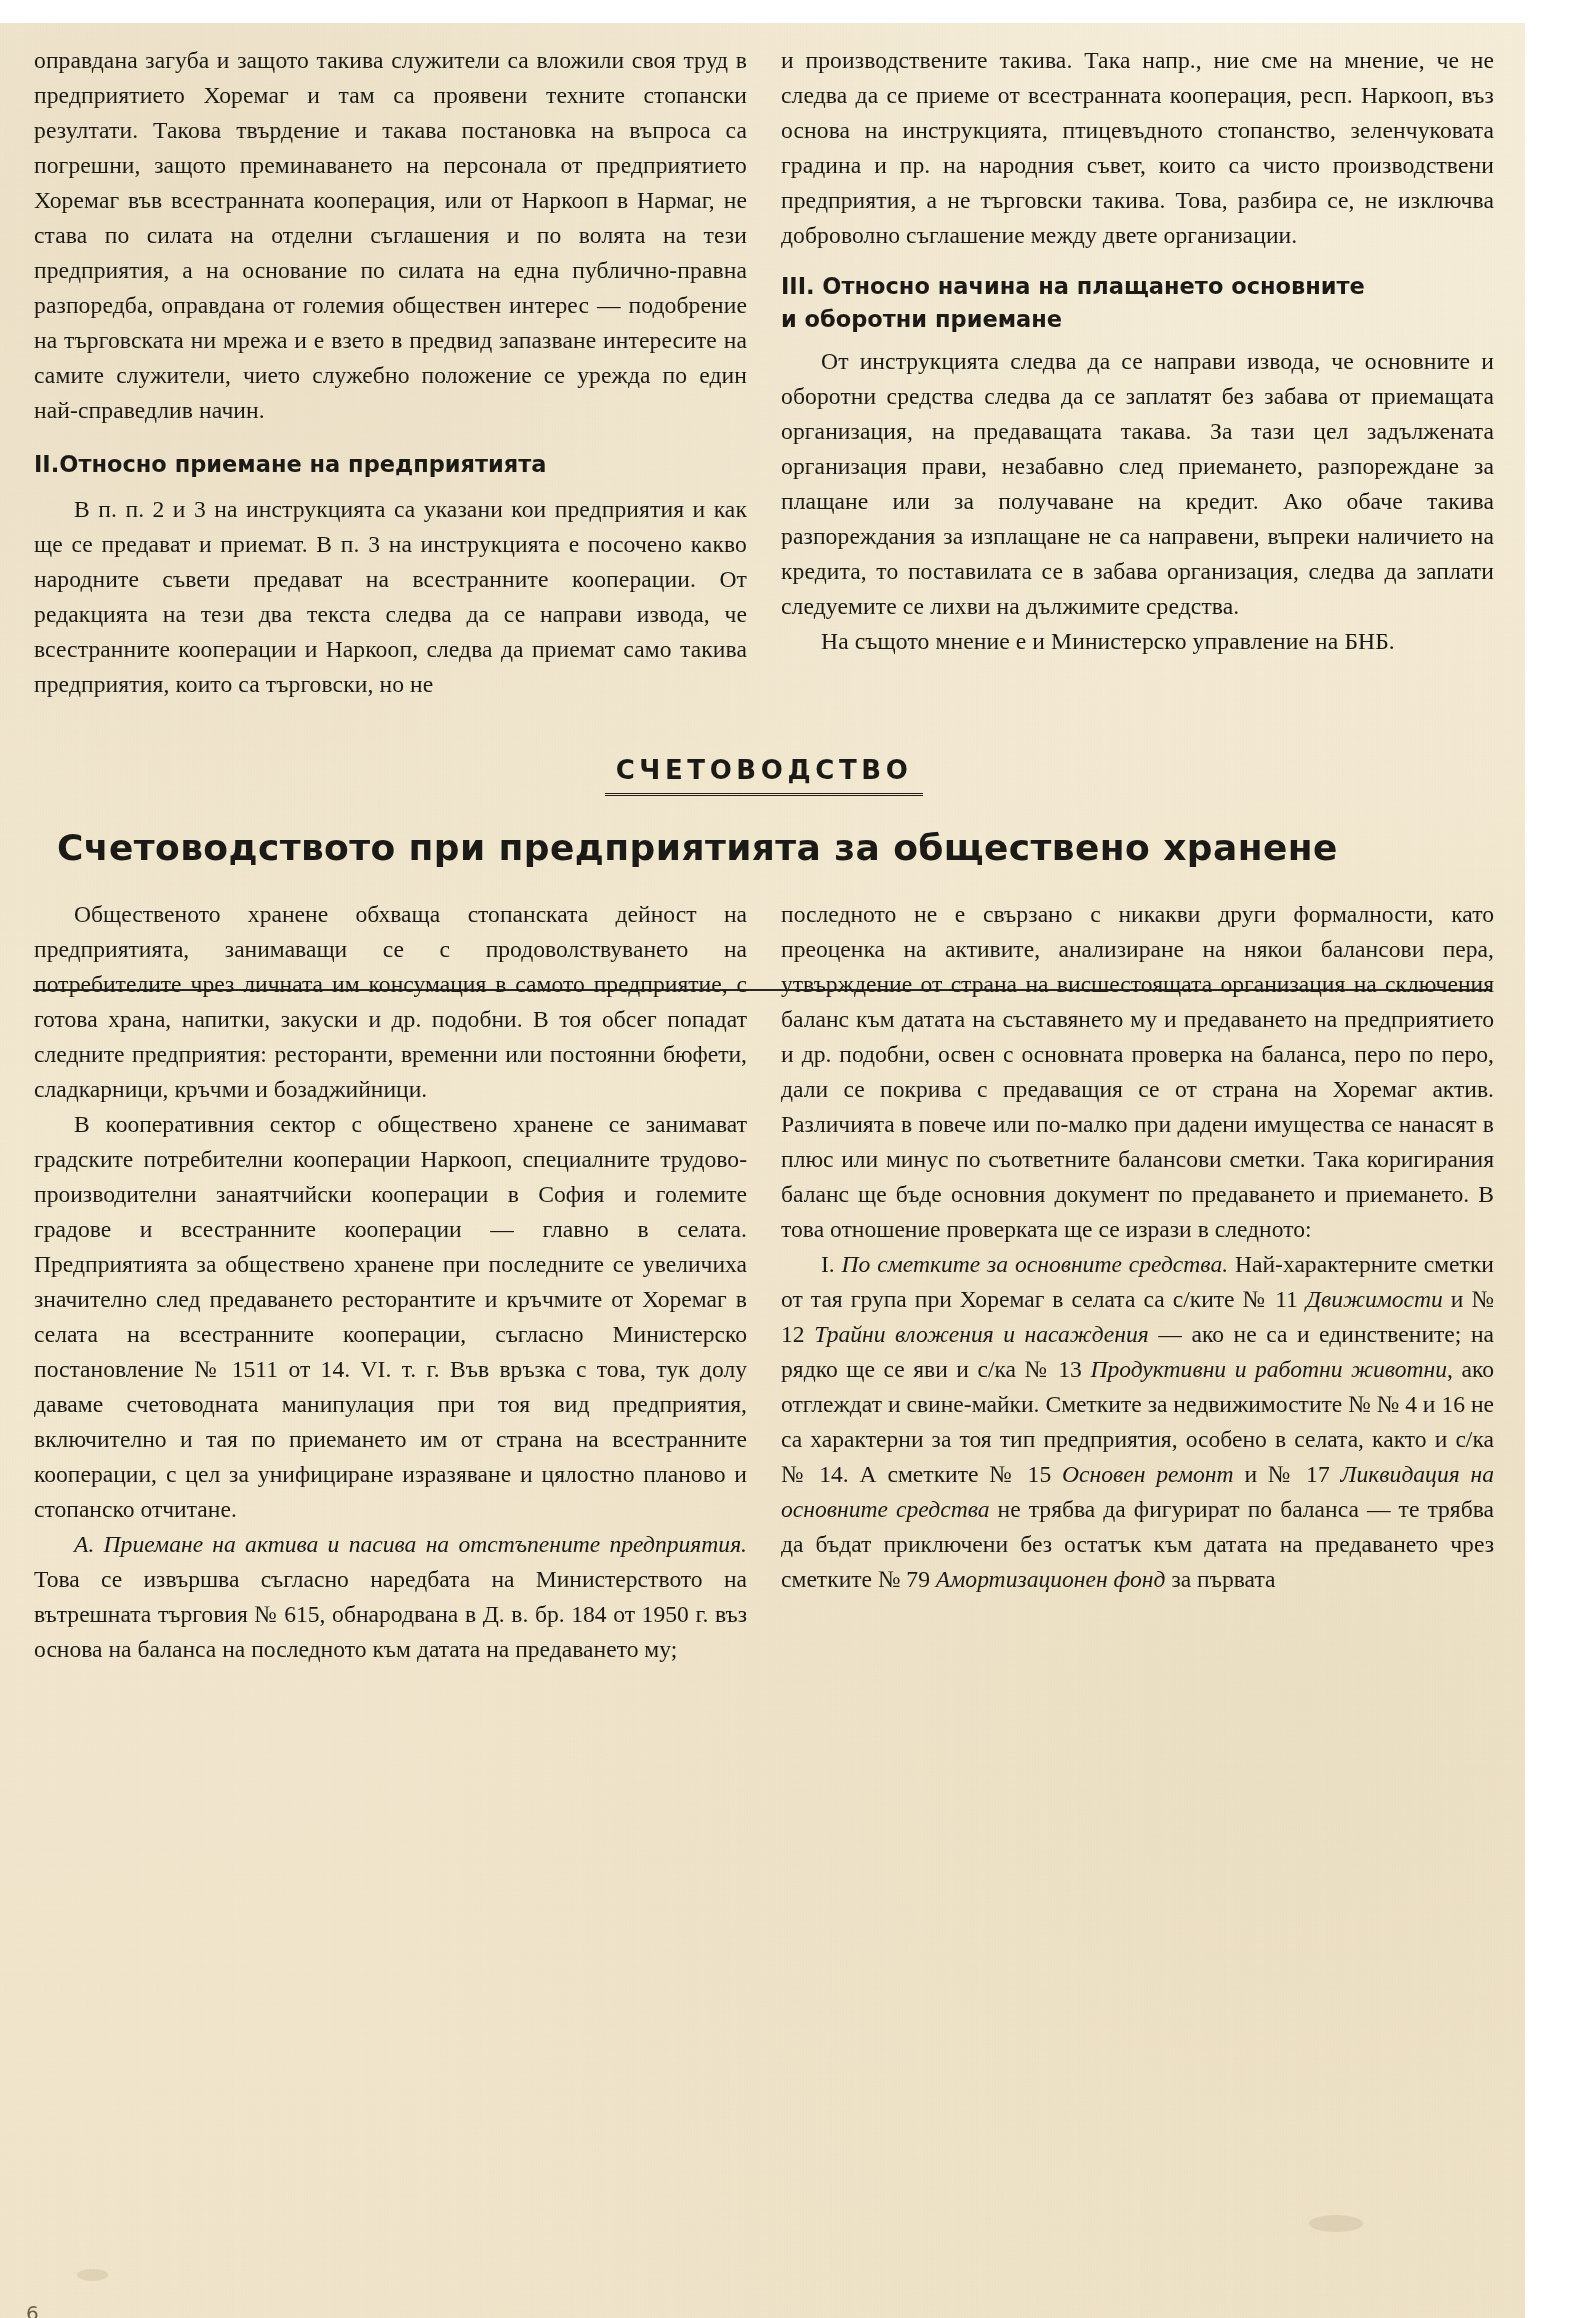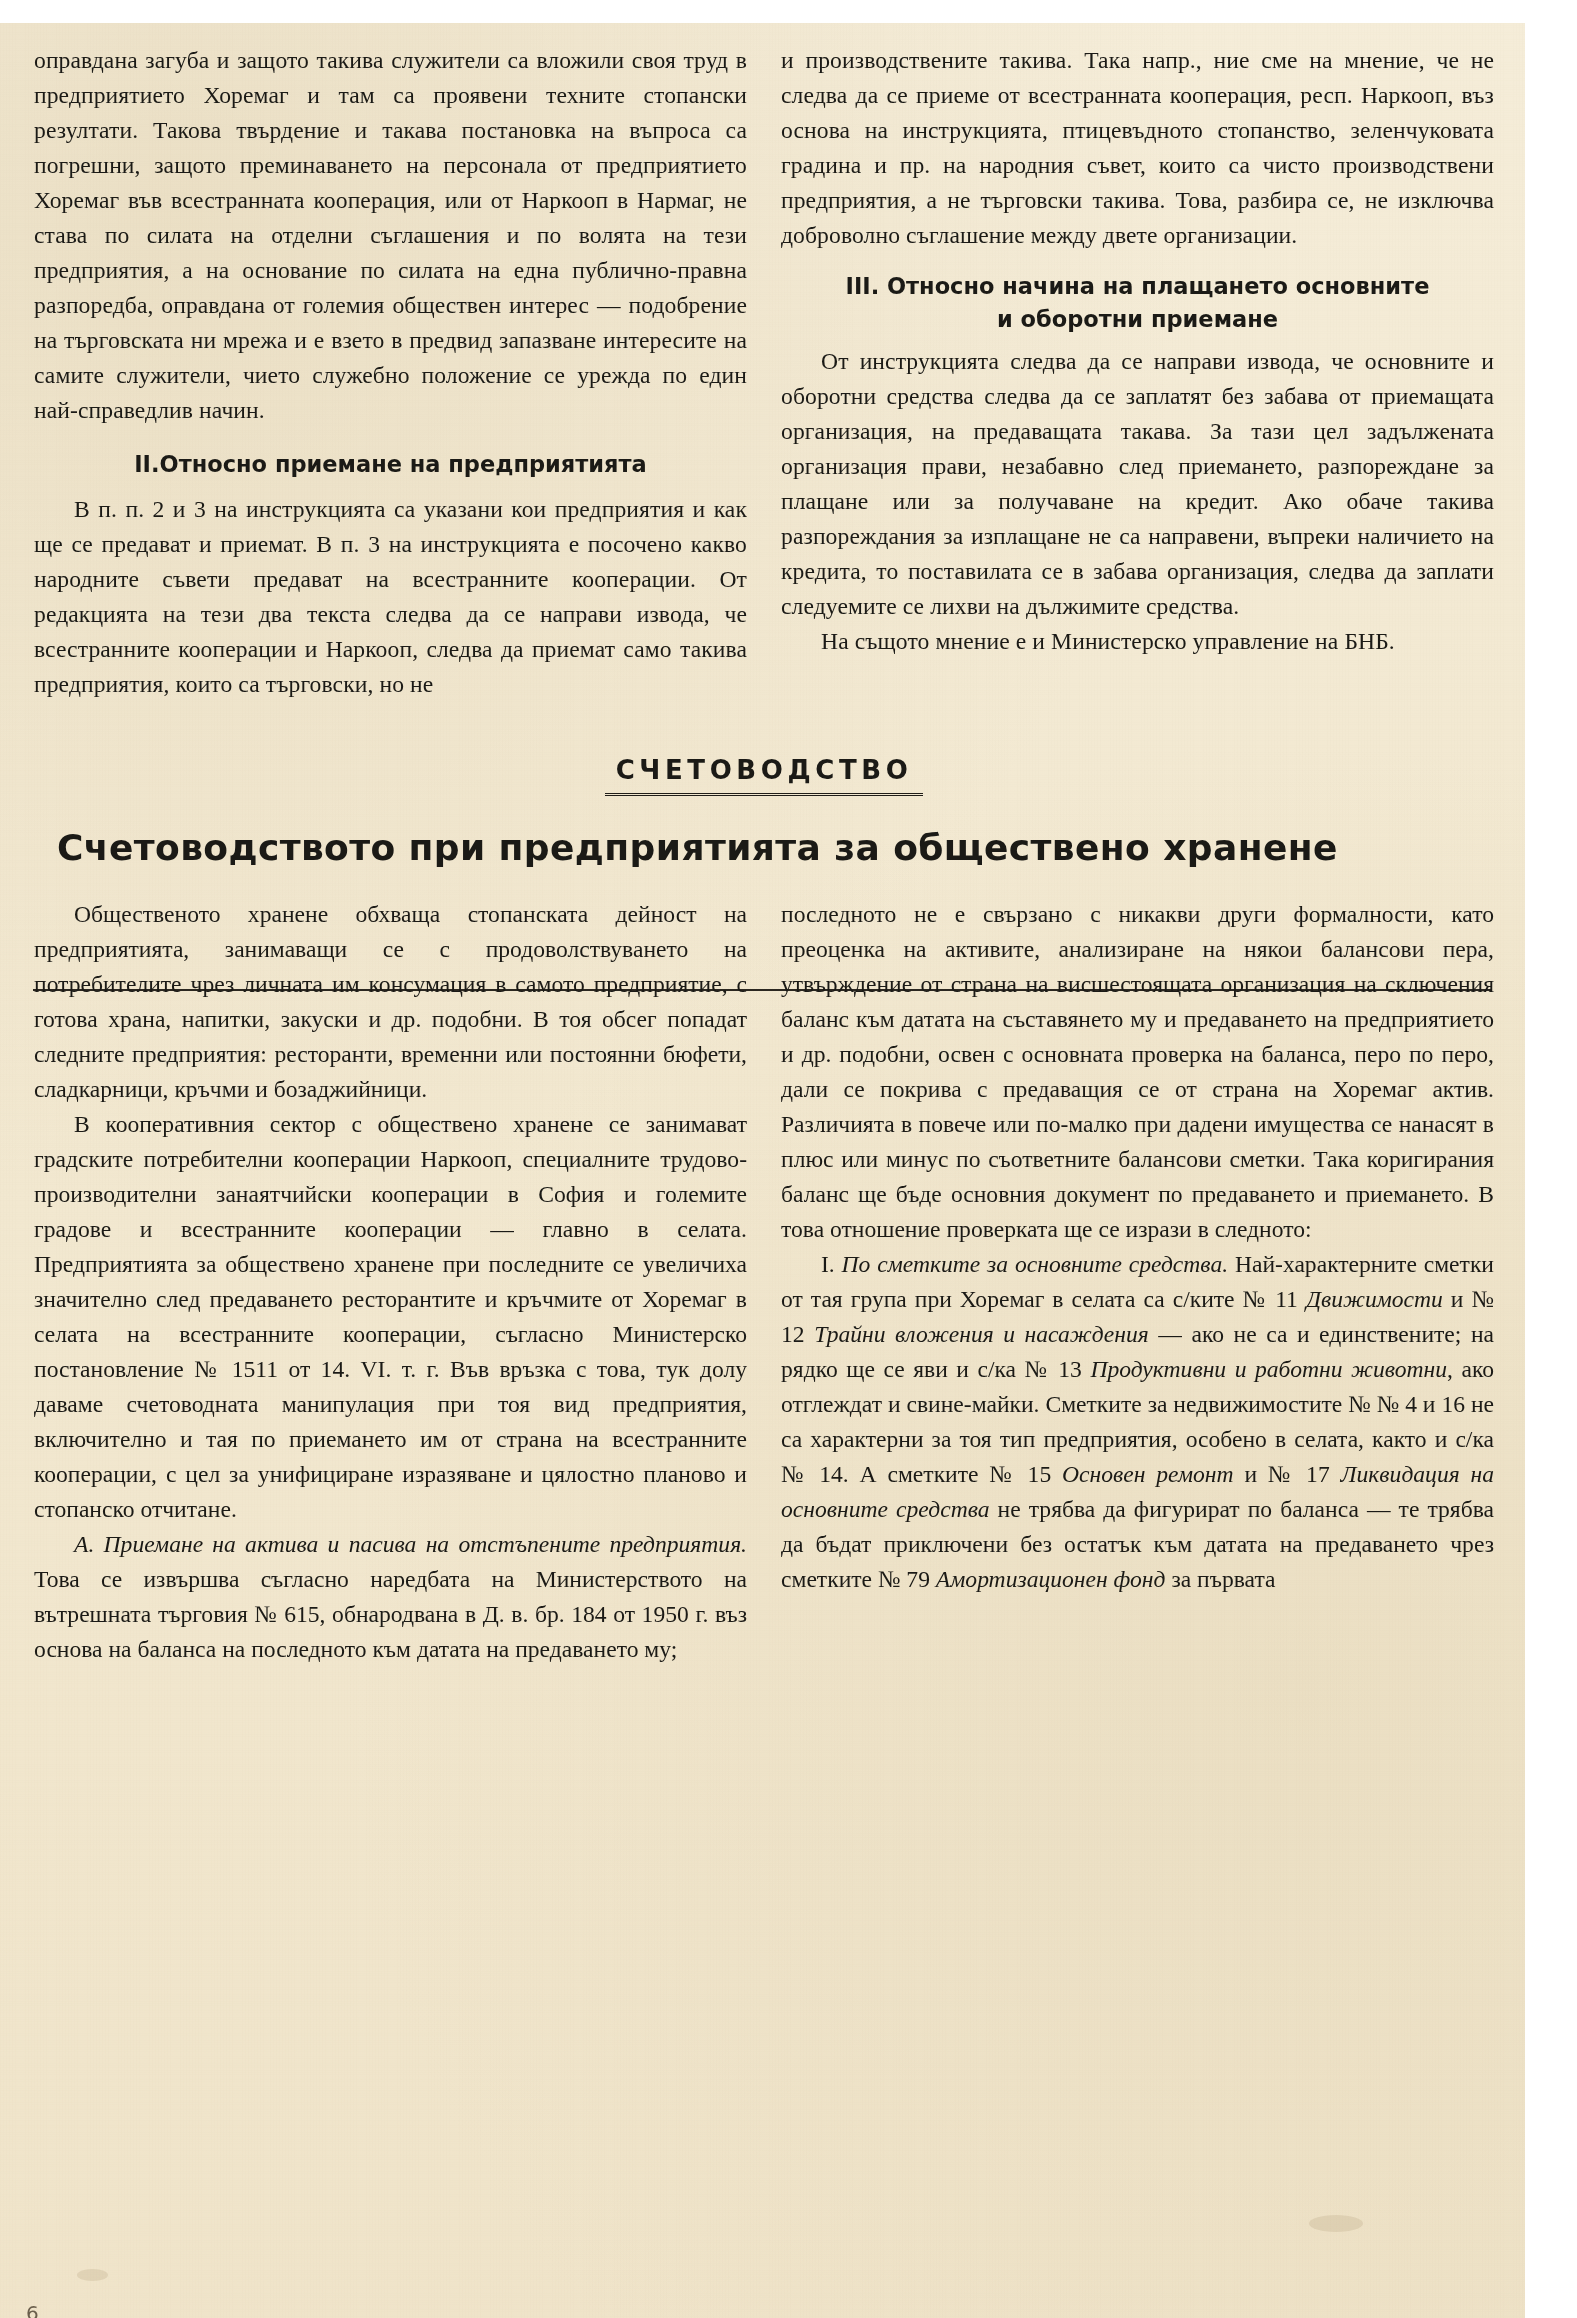--- a/index.html
+++ b/index.html
@@ -55,31 +55,30 @@
     line-height: 35px;
     letter-spacing: 0.1px;
   }
   .body-top p.indent { text-indent: 40px; }
 
   .sect-head {
     font-family: "DejaVu Sans", sans-serif;
     font-weight: bold;
     font-size: 22.5px;
     line-height: 33px;
-    text-align: center;
     margin: 17px 0 7.7px 0;
   }
   .sect-head .num { margin-right: 7.7px; }
   .sect-head-left {
     font-family: "DejaVu Sans", sans-serif;
     font-weight: bold;
     font-size: 22.5px;
     line-height: 33px;
     margin: 20px 0 11px 0;
-    text-align: center;
+    text-align: left;
   }
 
   .signature {
     font-family: "DejaVu Sans", sans-serif;
     font-weight: bold;
     font-size: 22.5px;
     text-align: right;
     margin-top: 20px;
     padding-right: 26px;
   }

